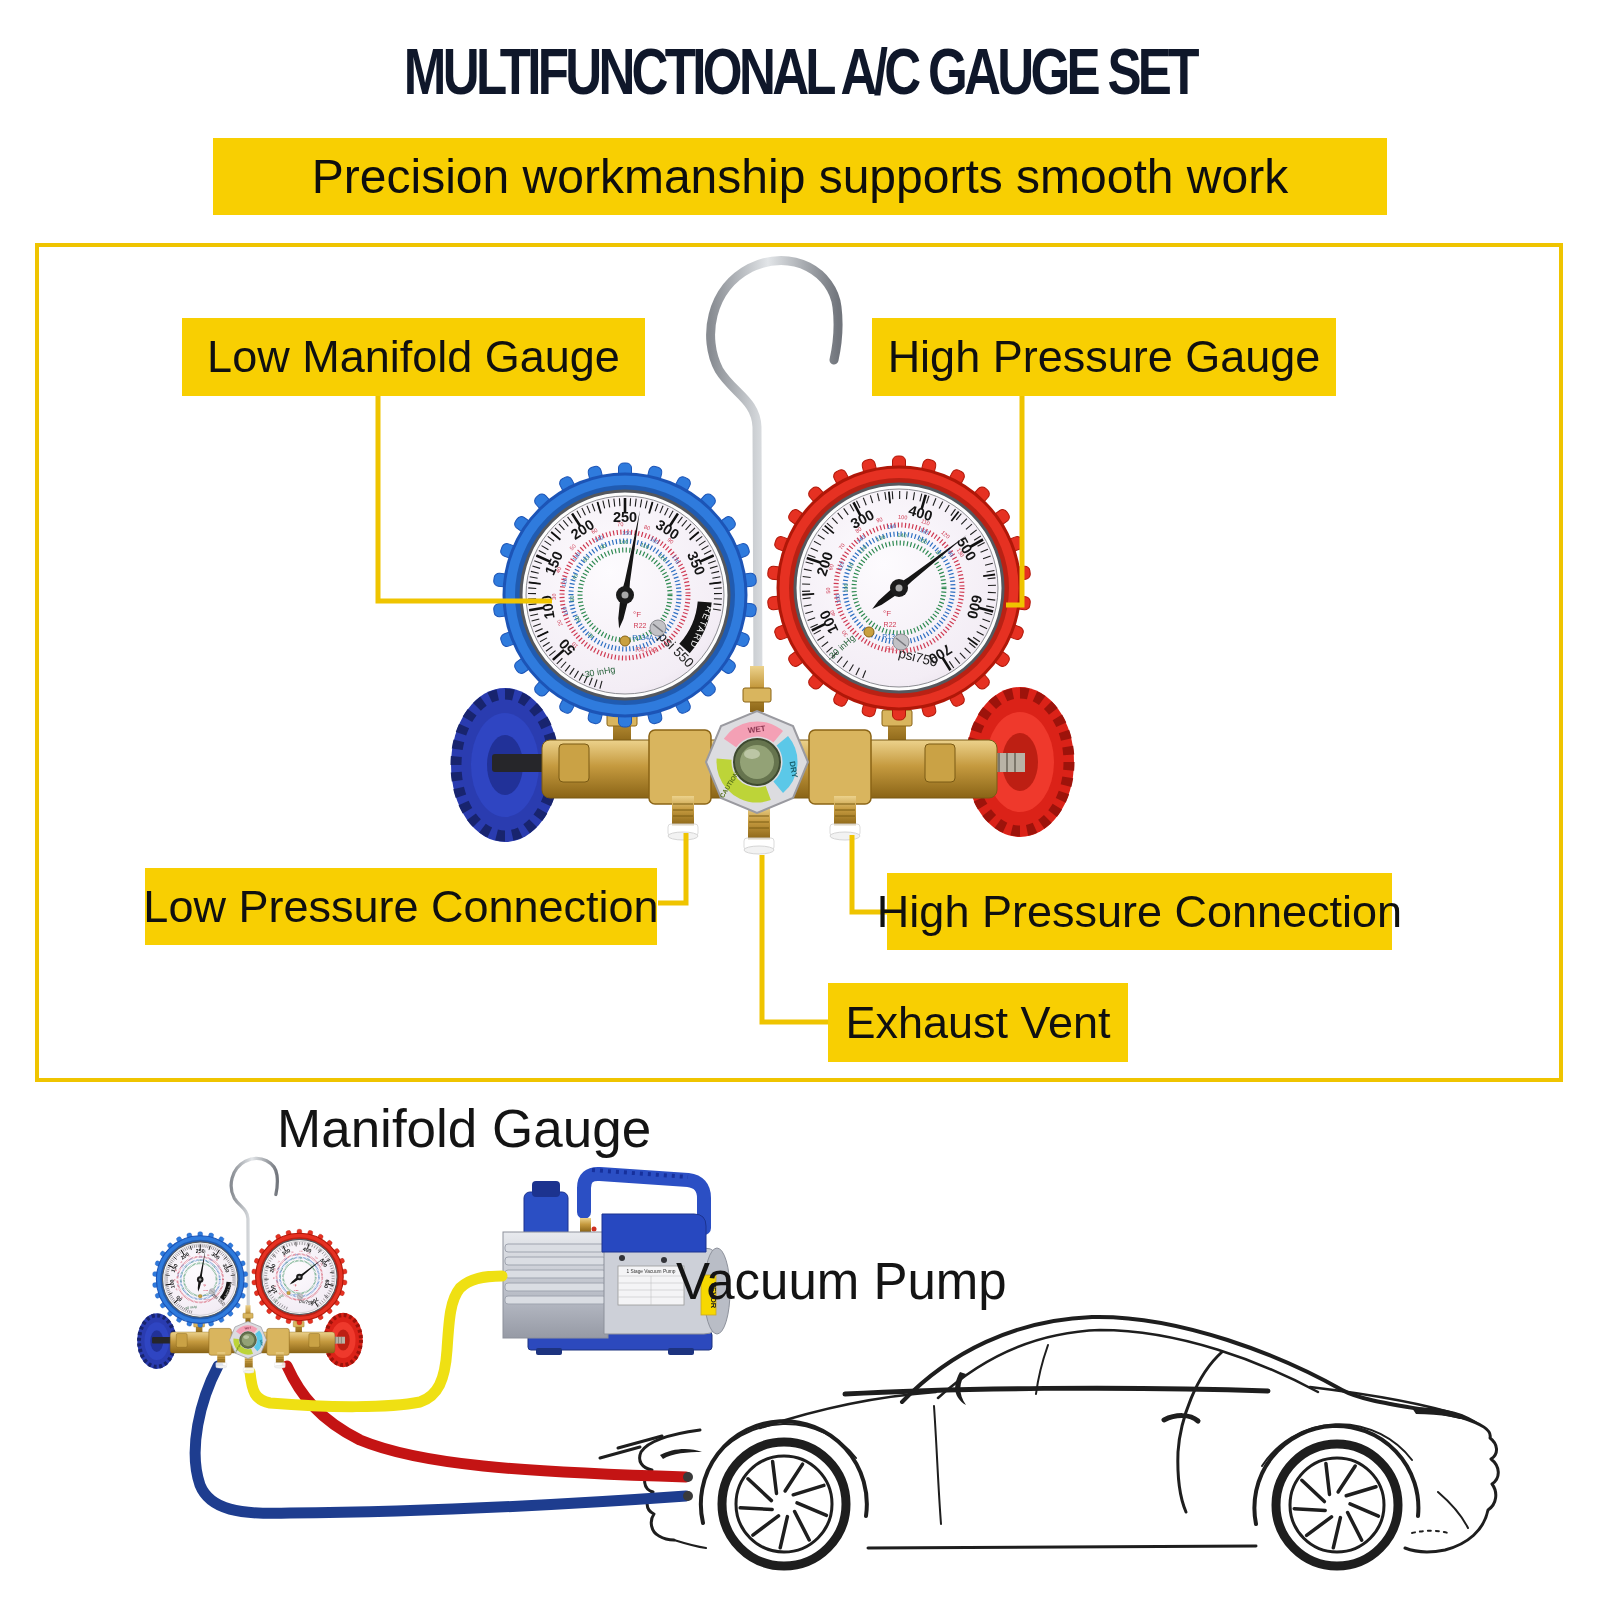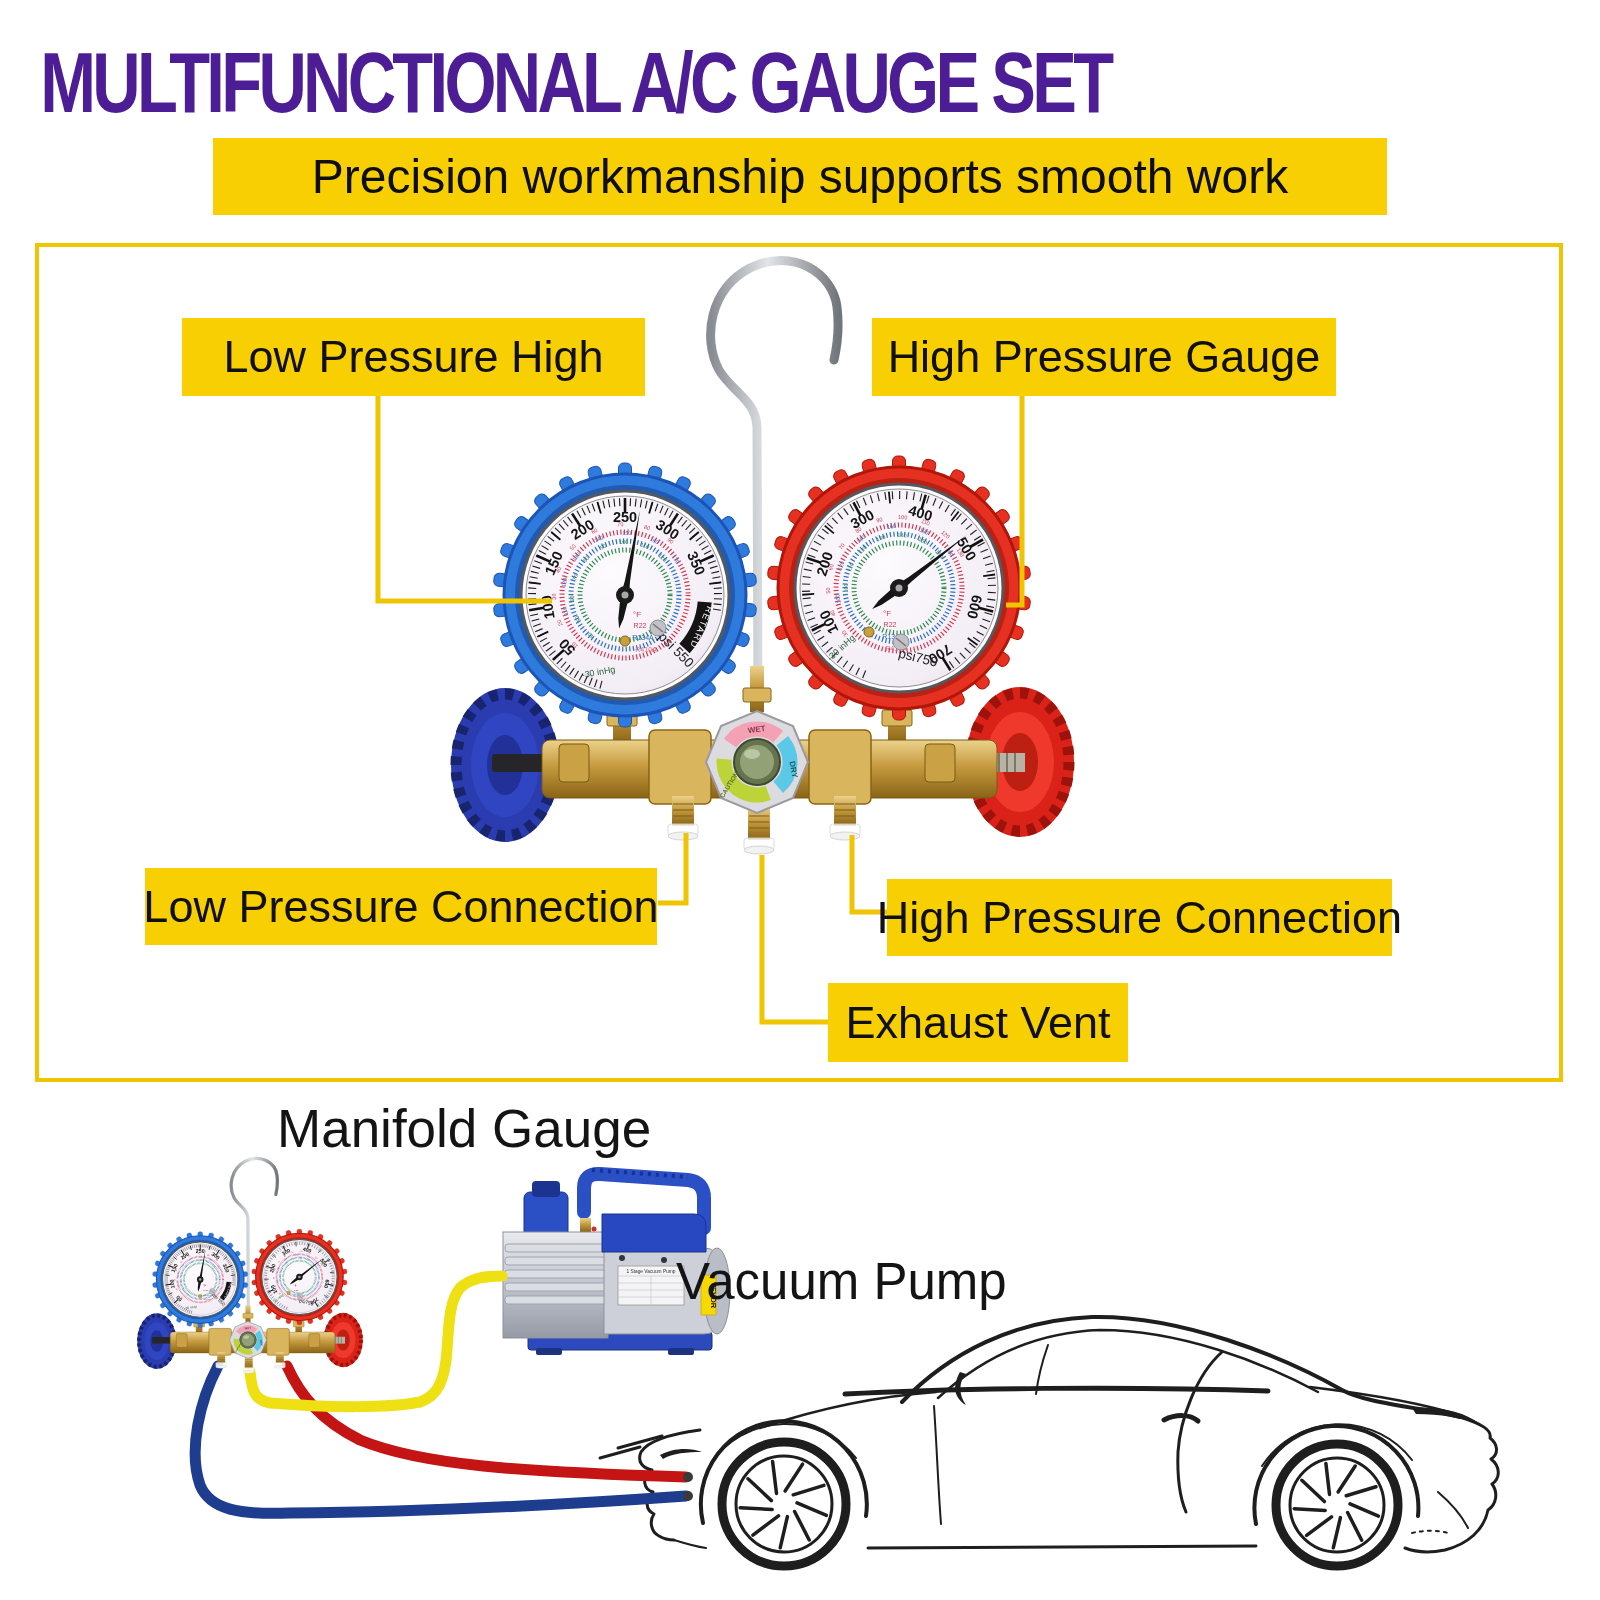--- a/index.html
+++ b/index.html
@@ -1,31 +1,31 @@
 <!DOCTYPE html>
 <html style="--accent-yellow: #F8CF02; --line-yellow: #EFC400; --gauge-blue: #2F7BDD; --gauge-blue-dark: #1C54B6; --gauge-red: #E63122; --gauge-red-dark: #B01708; --knob-blue: #2A3CB0; --knob-red: #DB2218; --brass: #C59A3F; --hose-yellow: #EFE013; --hose-red: #C41414; --hose-blue: #1E3D8F; --pump-blue: #2B4FC4; --pump-silver: #C9CCD4; --car-line: #1E1E1E;"><head>
 <meta charset="utf-8">
 <style>
   html,body{margin:0;padding:0;background:#fff;}
   #stage{position:relative;width:1600px;height:1600px;overflow:hidden;background:#fff;
          font-family:"Liberation Sans","DejaVu Sans",sans-serif;}
-  #title{position:absolute;left:0;top:34px;width:1600px;
-         font-weight:bold;font-size:72px;letter-spacing:-4px;color:#4c1d95;white-space:nowrap;}
+  #title{position:absolute;left:0;top:34px;width:1600px;text-align:center;
+         font-weight:bold;font-size:55px;letter-spacing:-4px;color:#0f172a;white-space:nowrap;}
   #title span{display:inline-block;transform:scale(.93,1.18);transform-origin:center top;}
   #banner{position:absolute;left:213px;top:138px;width:1174px;height:77px;
           background:var(--accent-yellow);color:#0e0e0e;font-weight:normal;font-size:48px;
           display:flex;align-items:center;justify-content:center;white-space:nowrap;}
   #frame-box{position:absolute;left:35px;top:243px;width:1528px;height:839px;
              box-sizing:border-box;border:4px solid var(--line-yellow);}
   .callout{position:absolute;background:var(--accent-yellow);color:#101010;font-size:45px;
            display:flex;align-items:center;justify-content:center;white-space:nowrap;z-index:5;}
   #callout-low-gauge{left:182px;top:318px;width:463px;height:78px;}
   #callout-high-gauge{left:872px;top:318px;width:464px;height:78px;}
   #callout-low-conn{left:145px;top:868px;width:512px;height:77px;}
-  #callout-high-conn{left:887px;top:873px;width:505px;height:77px;margin-top:6px;}
+  #callout-high-conn{left:887px;top:873px;width:505px;height:77px;}
   #callout-exhaust{left:828px;top:983px;width:300px;height:79px;}
   .caption{position:absolute;color:#141414;text-align:left;white-space:nowrap;z-index:5;}
   #caption-manifold{left:277px;top:1098px;width:400px;font-size:53px;}
   #caption-pump{left:676px;top:1252px;width:400px;font-size:51px;}
   #scene{position:absolute;left:0;top:0;z-index:3;}
   svg text{user-select:none;}
 </style>
 </head>
 <body>
 
@@ -619,21 +619,21 @@
       <path stroke="var(--hose-blue)" stroke-width="11" d="M218,1366 C200,1400 188,1450 200,1485 C210,1510 240,1515 290,1513 C420,1512 560,1505 686,1496"></path>
       <path stroke="var(--hose-red)" stroke-width="11" d="M287,1366 C300,1395 320,1420 360,1440 C420,1465 520,1472 686,1477"></path>
       <path stroke="var(--hose-yellow)" stroke-width="11" d="M250,1372 C252,1392 255,1400 270,1403 C330,1408 390,1408 420,1402 C438,1396 445,1380 447,1350 C449,1320 450,1300 460,1288 C470,1278 485,1276 502,1276"></path>
       <circle cx="688" cy="1477" r="5" fill="#3a3a3a" stroke="none"></circle>
       <circle cx="688" cy="1496" r="5" fill="#3a3a3a" stroke="none"></circle>
     </g>
 
     <use href="#manifold-unit" transform="translate(248,1340) scale(0.362) translate(-757,-762)"></use>
   </svg>
 
-  <div class="callout" id="callout-low-gauge">Low Pressure High</div>
+  <div class="callout" id="callout-low-gauge">Low Manifold Gauge</div>
   <div class="callout" id="callout-low-conn">Low Pressure Connection</div>
   <div class="callout" id="callout-high-gauge">High Pressure Gauge</div>
   <div class="callout" id="callout-high-conn">High Pressure Connection</div>
   <div class="callout" id="callout-exhaust">Exhaust Vent</div>
 
   <div class="caption" id="caption-manifold">Manifold Gauge</div>
   <div class="caption" id="caption-pump">Vacuum Pump</div>
 </div>
 
 </body></html>

